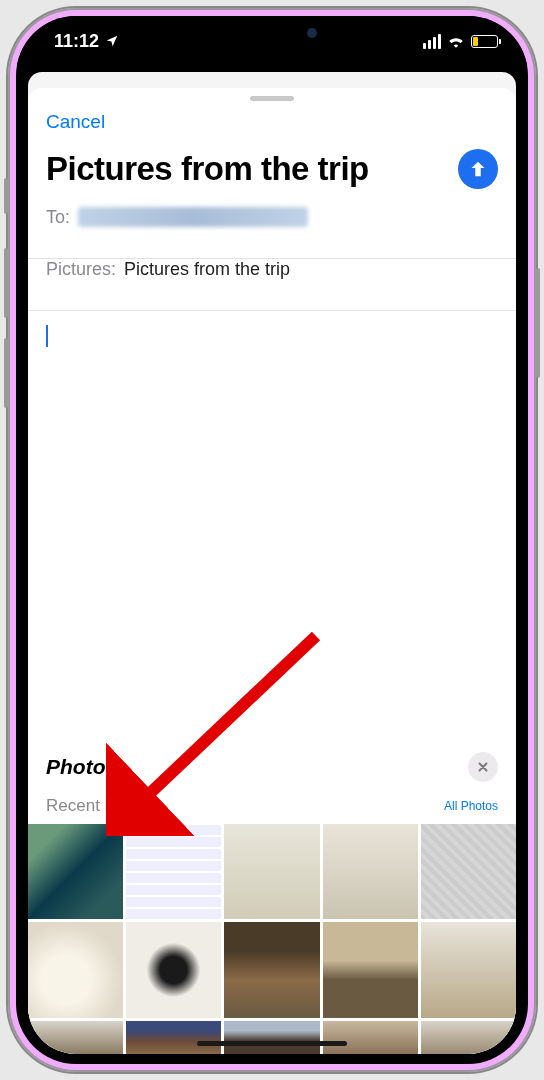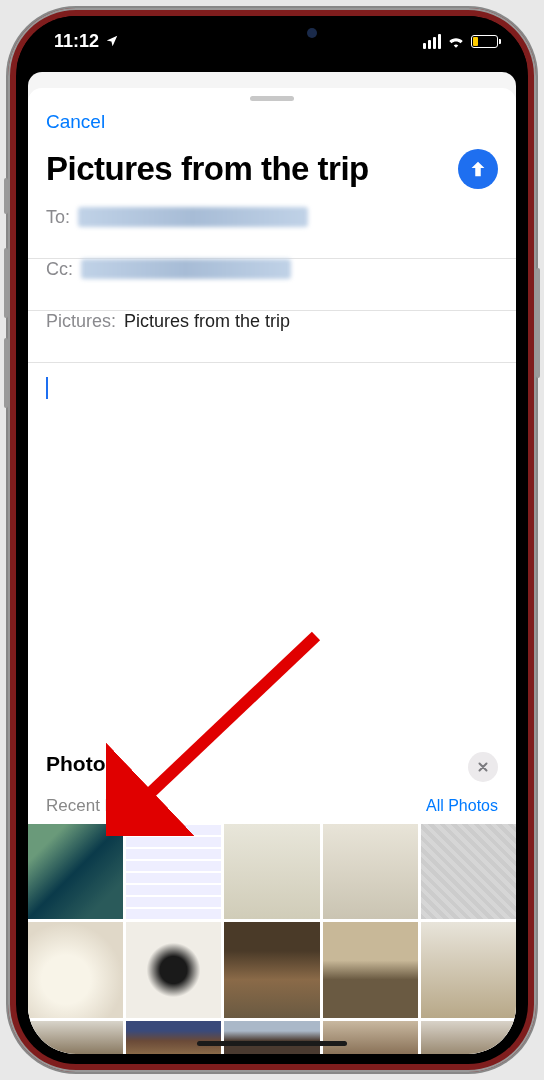--- a/index.html
+++ b/index.html
@@ -1,21 +1,21 @@
 <!DOCTYPE html>
 <html><head>
 <meta charset="utf-8">
 <style>
 * { margin: 0; padding: 0; box-sizing: border-box; font-family: -apple-system, BlinkMacSystemFont, "Helvetica Neue", sans-serif; }
 body { background: #e8e8e8; width: 544px; height: 1080px; display: flex; align-items: center; justify-content: center; }
 
 .phone-frame {
   width: 528px;
   height: 1064px;
-  background: #7f1d1d;
+  background: #f0abfc;
   border-radius: 68px;
   padding: 8px;
   box-shadow: 0 0 0 2px #888, inset 0 0 0 2px #999;
   position: relative;
 }
 .phone-inner {
   width: 100%;
   height: 100%;
   background: #000;
   border-radius: 60px;
@@ -109,35 +109,36 @@
   display: inline-block; height: 20px; border-radius: 3px;
   background: linear-gradient(90deg, #c0d2e7, #a7bcd6, #c0d2e7);
   filter: blur(2px);
 }
 
 .body-area { flex: 1; padding: 14px 18px; }
 .cursor { display: inline-block; width: 2px; height: 22px; background: #1e6ff0; }
 
 .photos-panel { background: #fff; border-top: 0; }
 .photos-header {
-  display: flex; align-items: flex-start; justify-content: space-between;
+  display: flex; align-items: center; justify-content: space-between;
   padding: 10px 18px 10px 18px;
+  font-style: italic;
 }
 .photos-title { font-size: 21px; font-weight: 700; }
 .close-x {
   width: 30px; height: 30px; border-radius: 50%; background: #eceaec;
   display: flex; align-items: center; justify-content: center;
   color: #7a7a7e; font-weight: 700; border: none; font-size: 15px;
 }
 .photos-sub {
   display: flex; justify-content: space-between; align-items: center;
   padding: 4px 18px 8px 18px;
 }
 .recent-lbl { color: #888; font-size: 17px; }
-.all-link { color: #007aff; font-size: 16px; background: none; border: none; }
+.all-link { color: #007aff; font-size: 12px; background: none; border: none; }
 
 .grid { display: grid; grid-template-columns: repeat(5, 1fr); gap: 3px; padding: 0 0 0 0; }
 .thumb { aspect-ratio: 1/1; background: #999; position: relative; overflow: hidden; }
 .thumb.short { aspect-ratio: 1/0.35; }
 .t0 { background: linear-gradient(135deg, #6a9a7a 20%, #0a3a4a 50%, #2a5a5a 80%); }
 .t1 { background: repeating-linear-gradient(0deg,#eef 0 10px,#fff 10px 12px), #f0f0f4; }
 .t2 { background: linear-gradient(#e8e6da, #d0ccb8); }
 .t3 { background: linear-gradient(#e8e4d8, #cac4b2); }
 .t4 { background: repeating-linear-gradient(45deg,#ccc 0 4px,#d6d6d6 4px 8px); }
 .t5 { background: radial-gradient(circle at 40% 60%, #f8f4e8 30%, #e0d8c8 70%); }
@@ -227,24 +228,20 @@
         <button class="send-btn">
           <svg width="22" height="22" viewBox="0 0 24 24">
               <path fill="#fff" d="M12 4l7 7h-4v9h-6v-9H5l7-7z"></path>
             </svg>
         </button>
       </div>
 
       <div class="field-row">
         <span class="field-label">To:</span>
         <span class="blur-chip" style="width:230px"></span>
-      </div>
-      <div class="field-row">
-        <span class="field-label">Cc:</span>
-        <span class="blur-chip" style="width:210px"></span>
       </div>
       <div class="field-row">
         <span class="field-label">Pictures:</span>
         <span class="field-value">Pictures from the trip</span>
       </div>
 
       <div class="body-area">
         <span class="cursor"></span>
       </div>
 

